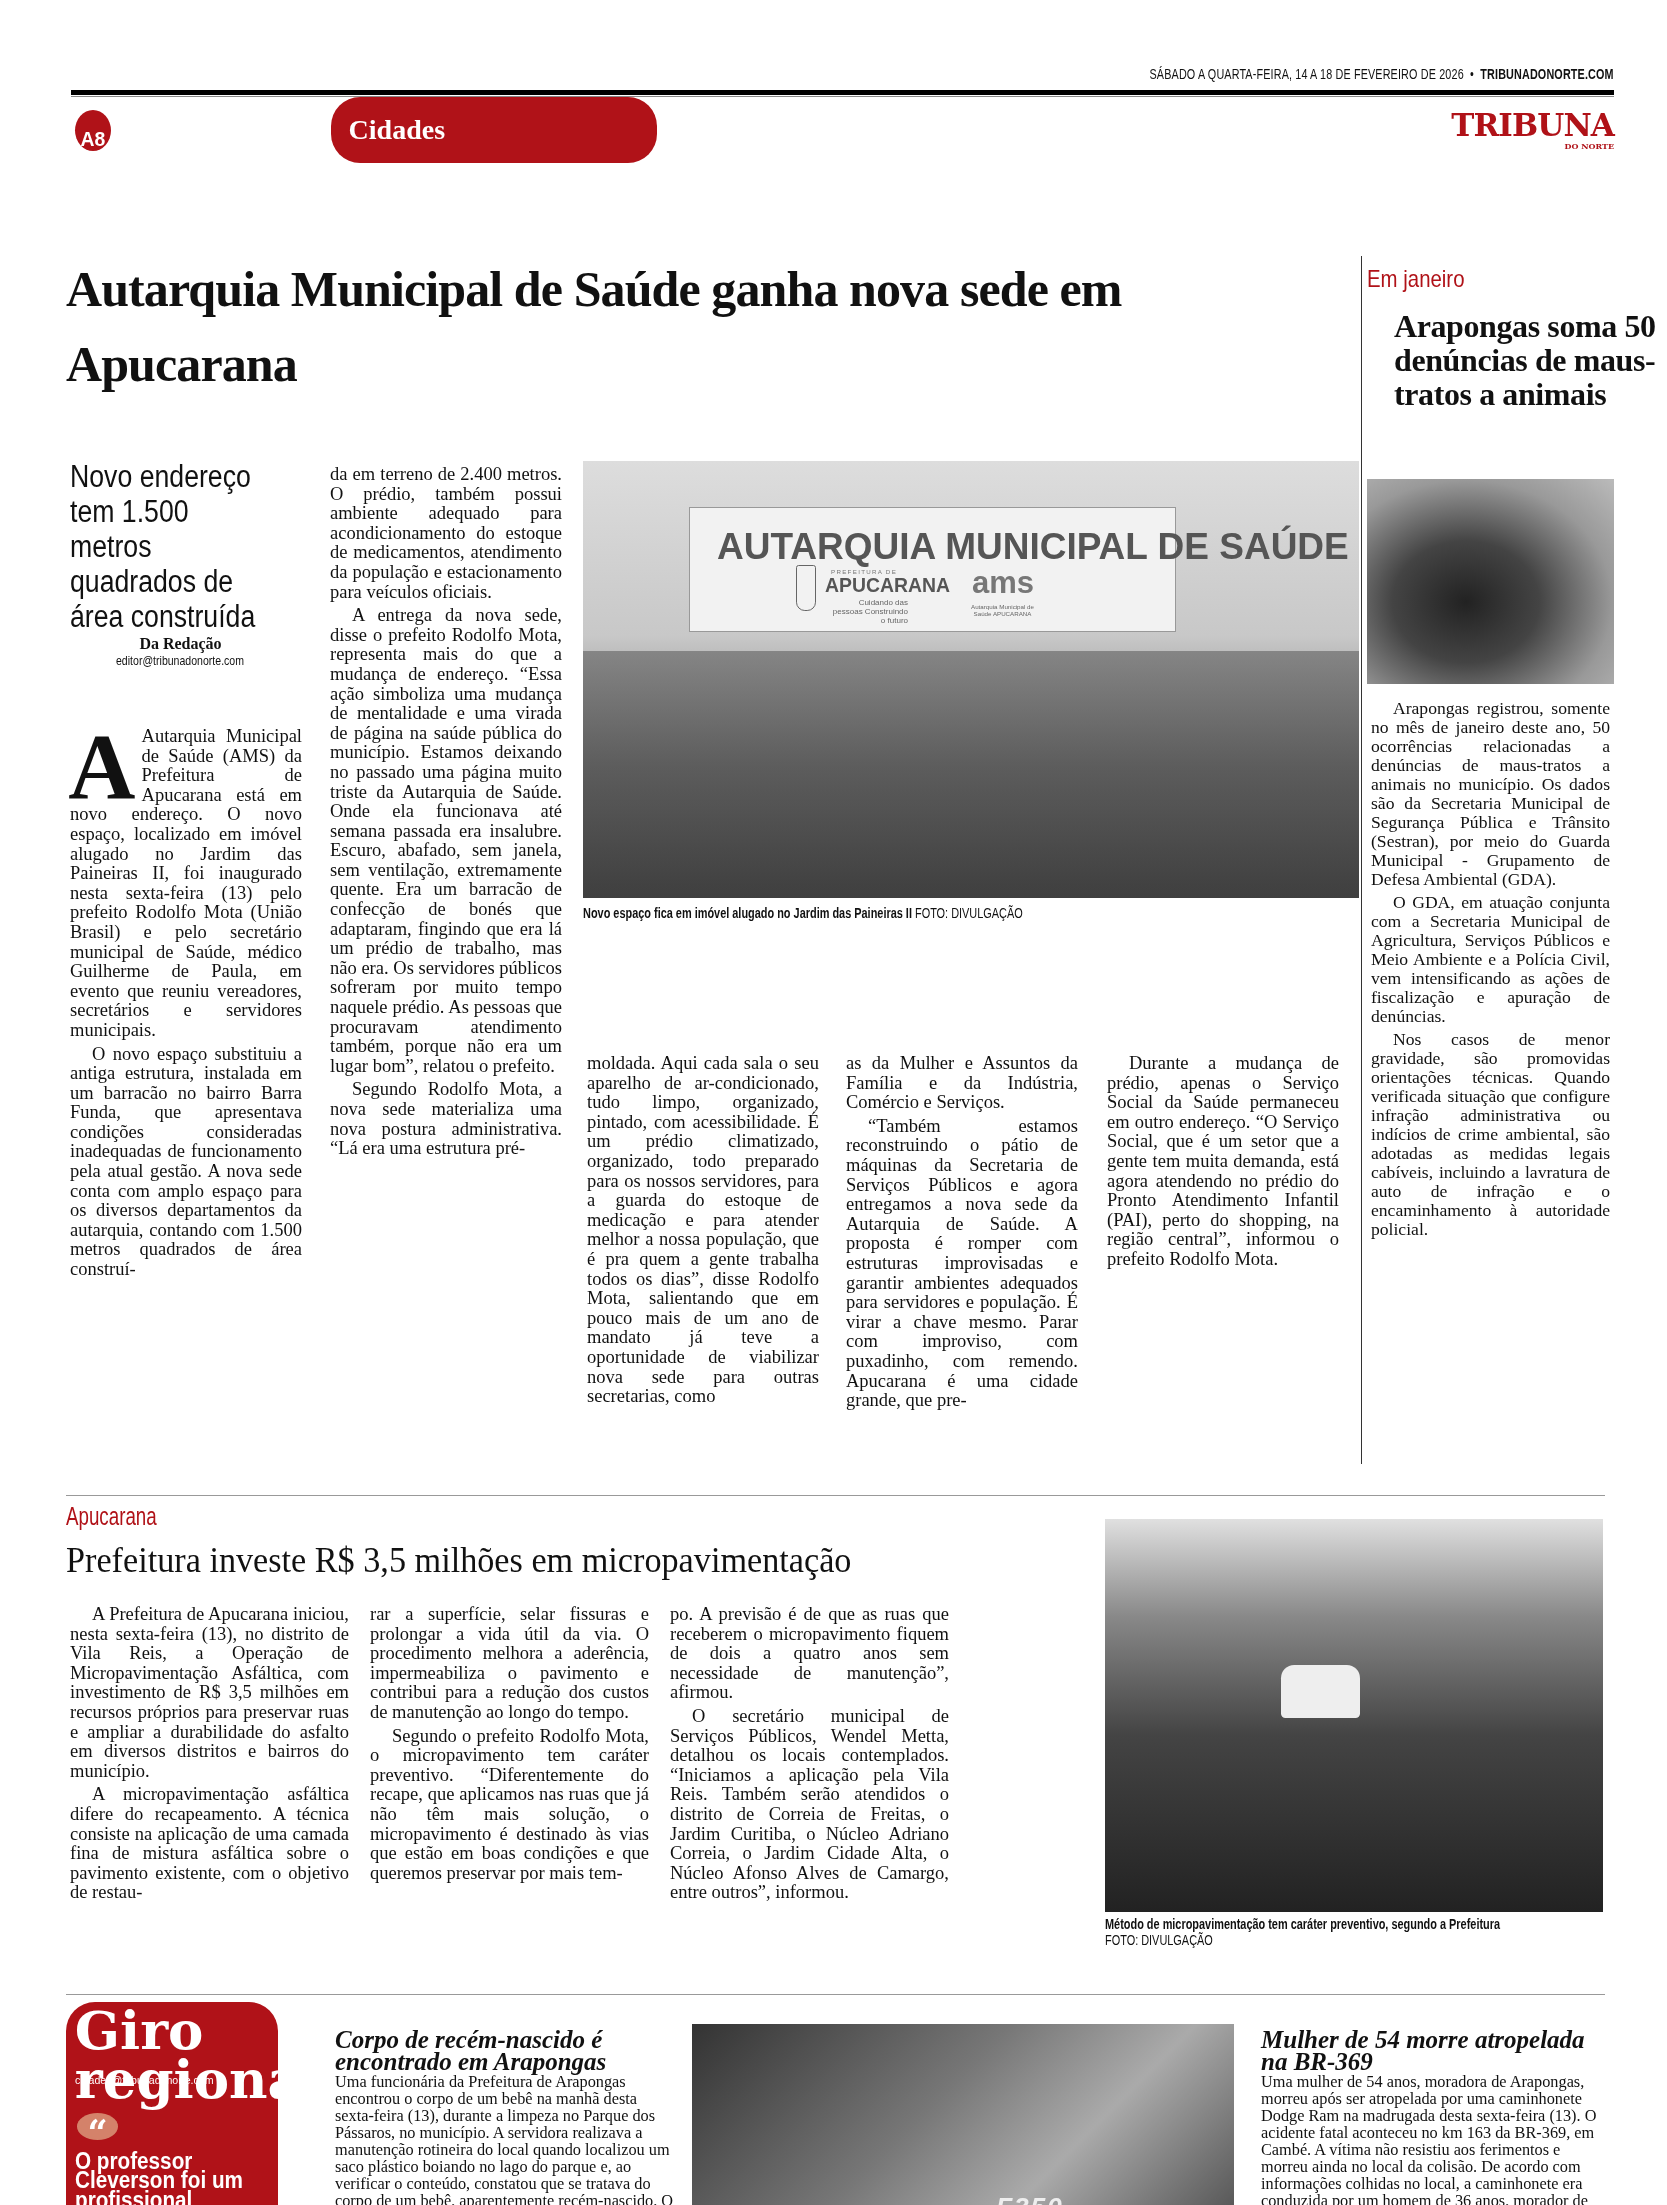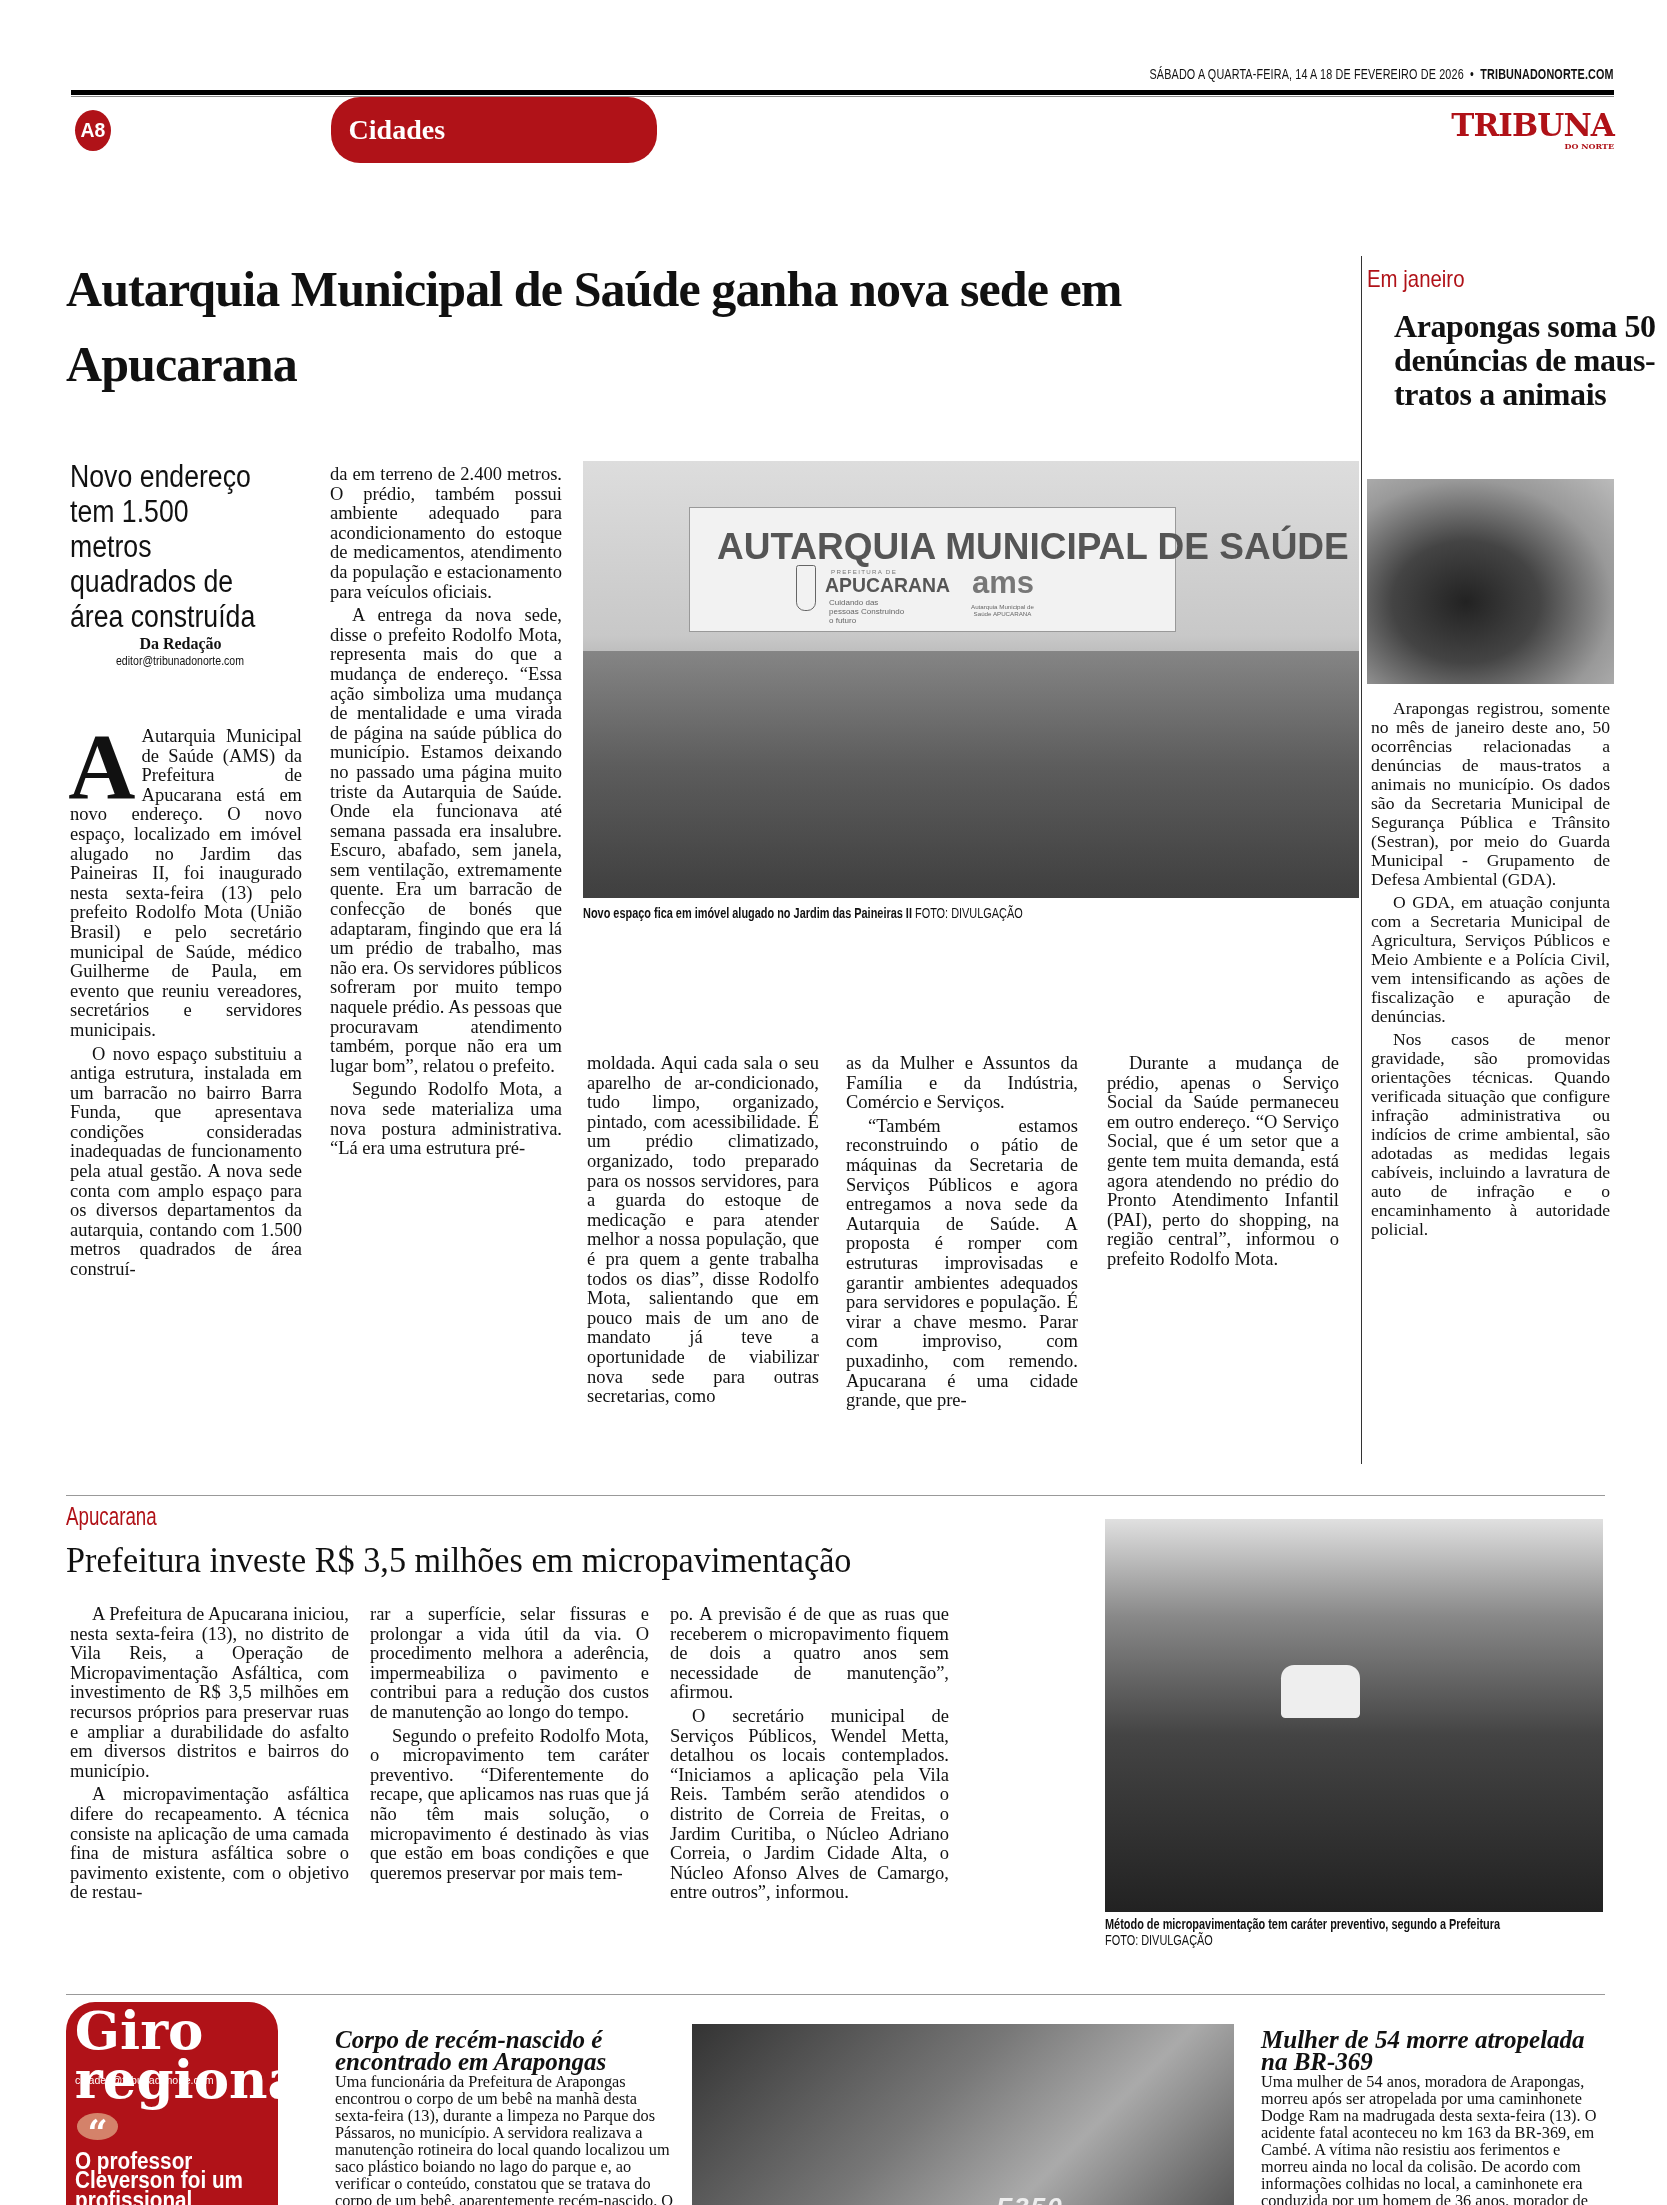--- a/index.html
+++ b/index.html
@@ -7,21 +7,21 @@
   .abs{position:absolute;}
   .sans{font-family:"Liberation Sans","DejaVu Sans",sans-serif;}
   .red{color:#b01218;}
   .redbg{background:#b01218;border-radius:29px;}
   .just{text-align:justify;hyphens:auto;}
   
   #dateline{right:53px;top:65px;font-size:15px;letter-spacing:0.2px;font-family:"Liberation Sans",sans-serif;transform:scaleX(0.72);transform-origin:100% 0;white-space:nowrap;}
   #dateline b{font-weight:700;}
   #topbar{left:71px;right:53px;top:90px;height:5.3px;background:#000;}
   #topbar2{left:71px;right:53px;top:96px;height:1.3px;background:#888;}
-  #pagebadge{left:75px;top:110px;width:36px;width:36px;height:41px;border-radius:50%;display:flex;align-items:center;justify-content:center;color:#fff;font-size:19.4px;font-weight:700;font-family:"Liberation Sans",sans-serif;}
+  #pagebadge{left:75px;top:110px;width:36px;width:36px;height:41px;border-radius:50%;display:flex;align-items:flex-end;justify-content:center;color:#fff;font-size:19.4px;font-weight:700;font-family:"Liberation Sans",sans-serif;}
   #sectionbox{left:331px;top:97px;width:326px;height:66px;display:flex;align-items:center;padding-left:17.6px;box-sizing:border-box;}
   #sectionbox span{color:#fff;font-size:28px;font-family:"Liberation Serif",serif;font-weight:700;}
   #logo{right:53px;top:110px;text-align:right;}
   #logo .t{font-family:"DejaVu Serif",serif;font-weight:900;font-size:31px;color:#b01218;letter-spacing:-0.9px;line-height:1;}
   #logo .s{font-family:"DejaVu Serif",serif;font-weight:900;font-size:8px;color:#b01218;}
   
   #headline{left:66px;top:252px;width:1279px;font-size:50px;font-weight:700;line-height:75px;letter-spacing:-0.9px;}
   #subhead{left:70px;top:459px;width:229px;font-size:31px;line-height:35px;font-family:"Liberation Sans",sans-serif;transform:scaleX(0.86);transform-origin:0 0;}
   #byline{left:66px;top:635px;width:229px;text-align:center;}
   #byline .n{font-size:16px;font-weight:700;}
@@ -92,21 +92,21 @@
   <p class="noi">da em terreno de 2.400 metros. O prédio, também possui ambiente adequado para acondicionamento do estoque de medicamentos, atendimento da população e estacionamento para veículos oficiais.</p>
   <p>A entrega da nova sede, disse o prefeito Rodolfo Mota, representa mais do que a mudança de endereço. “Essa ação simboliza uma mudança de mentalidade e uma virada de página na saúde pública do município. Estamos deixando no passado uma página muito triste da Autarquia de Saúde. Onde ela funcionava até semana passada era insalubre. Escuro, abafado, sem janela, sem ventilação, extremamente quente. Era um barracão de confecção de bonés que adaptaram, fingindo que era lá um prédio de trabalho, mas não era. Os servidores públicos sofreram por muito tempo naquele prédio. As pessoas que procuravam atendimento também, porque não era um lugar bom”, relatou o prefeito.</p>
   <p>Segundo Rodolfo Mota, a nova sede materializa uma nova postura administrativa. “Lá era uma estrutura pré-</p>
 </div>
 
 <div id="photo1" class="abs">
   <div class="abs" style="left:106px;top:46px;width:485px;height:123px;background:#f2f2f2;border:1.3px solid #999;">
     <div class="sans" style="position:absolute;left:27px;top:17.6px;font-size:37px;font-weight:700;color:#555;white-space:nowrap;">AUTARQUIA MUNICIPAL DE SAÚDE</div>
     <div class="sans" style="position:absolute;left:141px;top:60px;font-size:6.2px;color:#777;letter-spacing:1.3px;">PREFEITURA DE</div>
     <div class="sans" style="position:absolute;left:135px;top:66px;font-size:19.4px;font-weight:700;color:#555;">APUCARANA</div>
-    <div class="sans" style="position:absolute;left:139px;top:90px;width:79px;font-size:8px;color:#666;text-align:left;">Cuidando das pessoas Construindo o futuro</div>
+    <div class="sans" style="position:absolute;left:139px;top:90px;width:79px;font-size:8px;color:#666;text-align:right;">Cuidando das pessoas Construindo o futuro</div>
     <div class="sans" style="position:absolute;left:282px;top:57px;font-size:31px;font-weight:700;color:#777;">ams</div>
     <div class="sans" style="position:absolute;left:273px;top:95px;width:79px;font-size:6.2px;color:#666;text-align:center;">Autarquia Municipal de Saúde APUCARANA</div>
     <div style="position:absolute;left:106px;top:57px;width:17.6px;height:44px;border:1.3px solid #666;border-radius:2.6px 2.6px 8.8px 8.8px;"></div>
   </div>
   <div class="abs" style="left:0;top:190px;width:100%;height:247px;background:linear-gradient(180deg,#666 0%,#333 100%);opacity:0.65;"></div>
 </div>
 <div class="abs capt" style="left:583px;top:905px;">
   <b>Novo espaço fica em imóvel alugado no Jardim das Paineiras II</b> <span>FOTO: DIVULGAÇÃO</span>
 </div>
 

